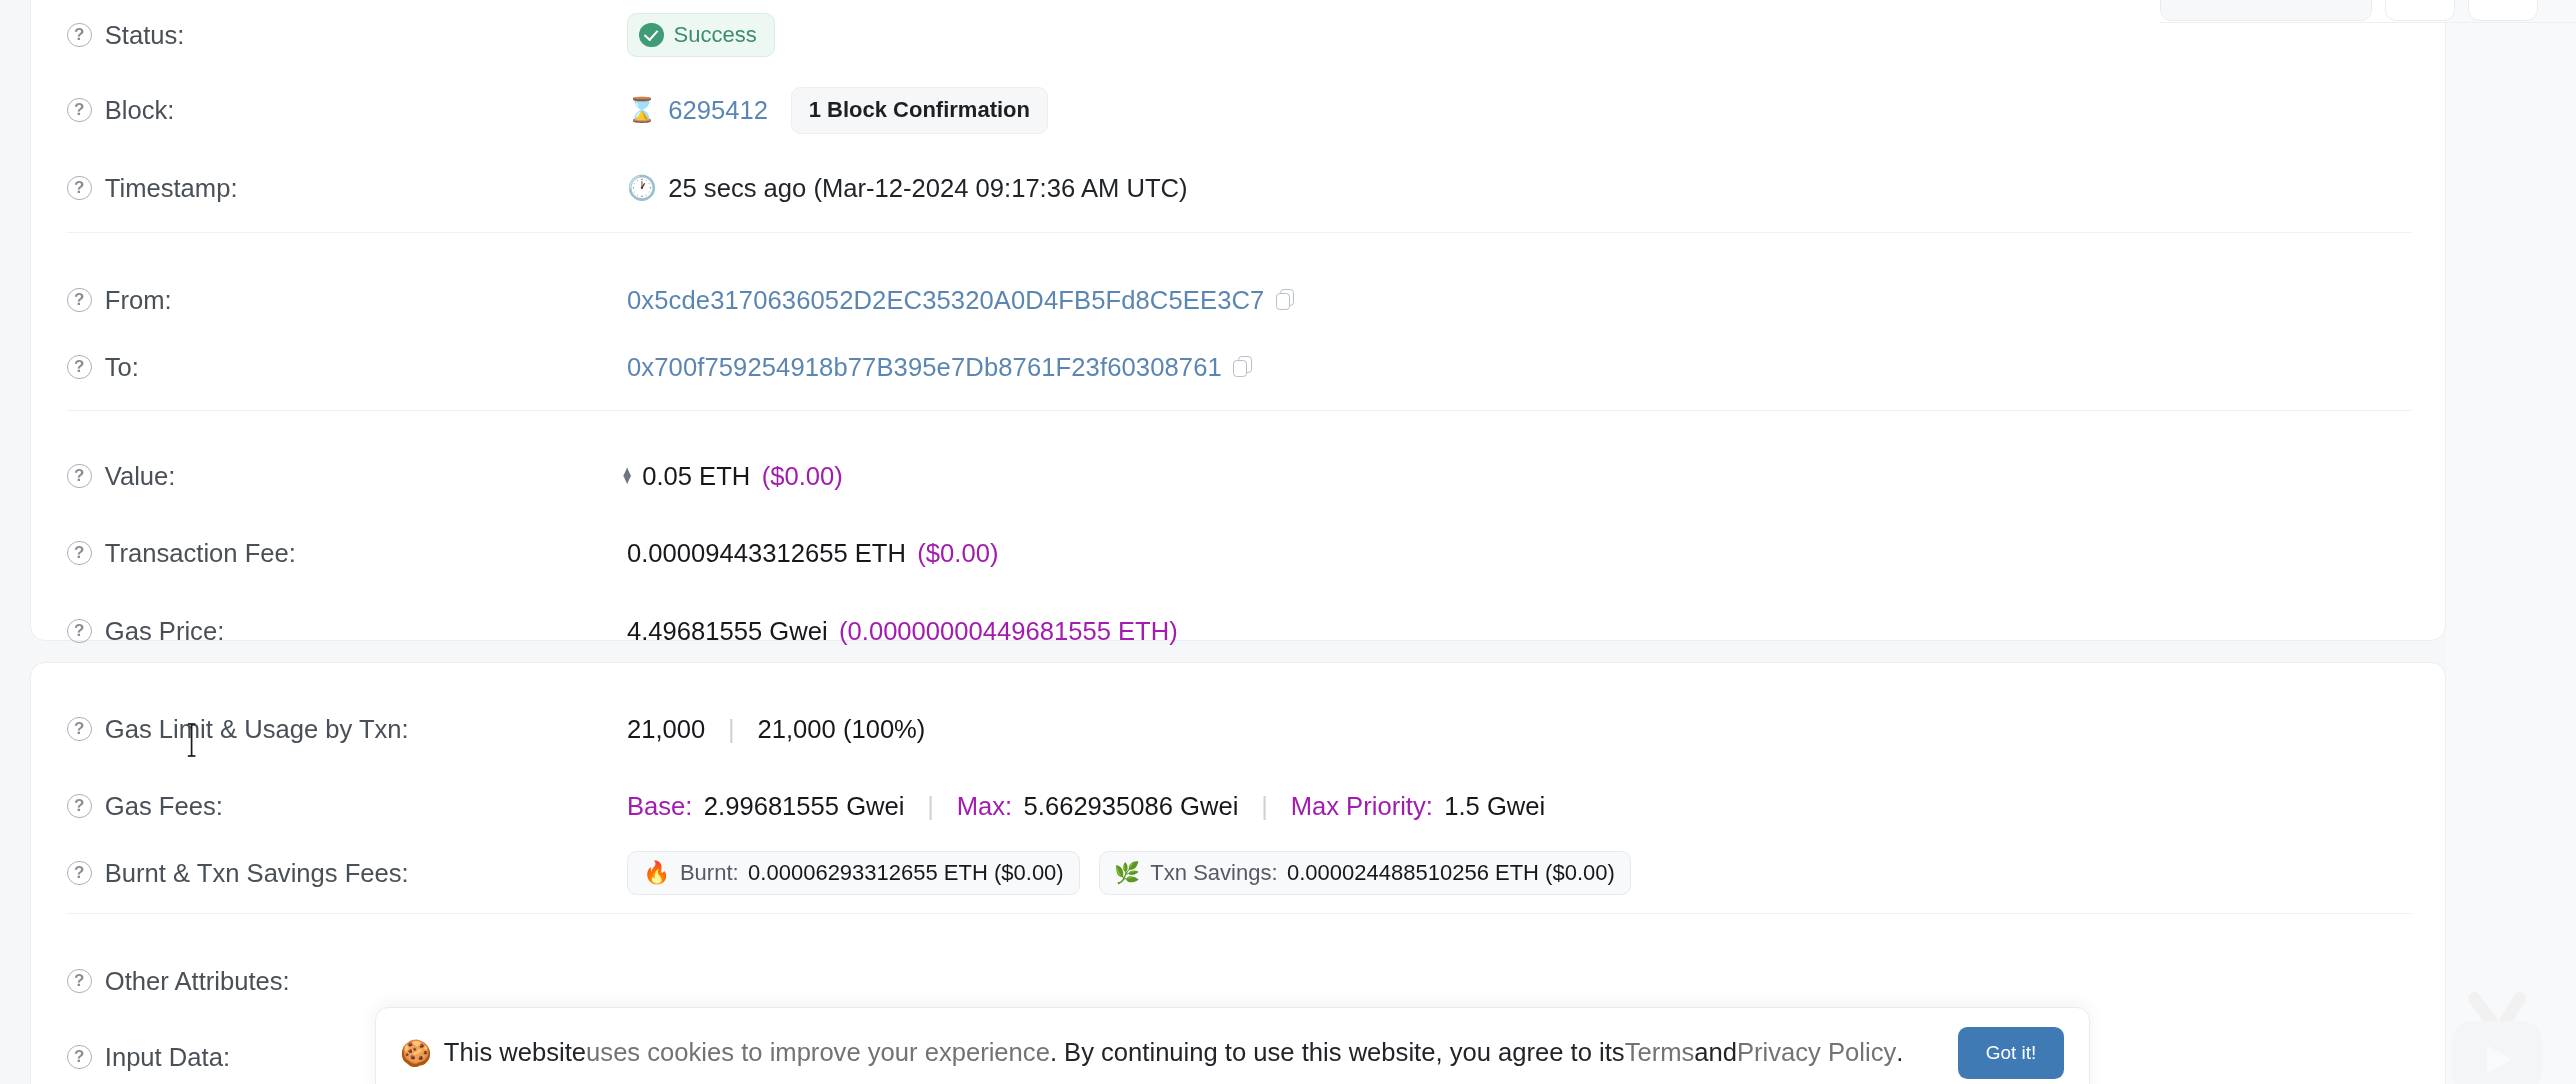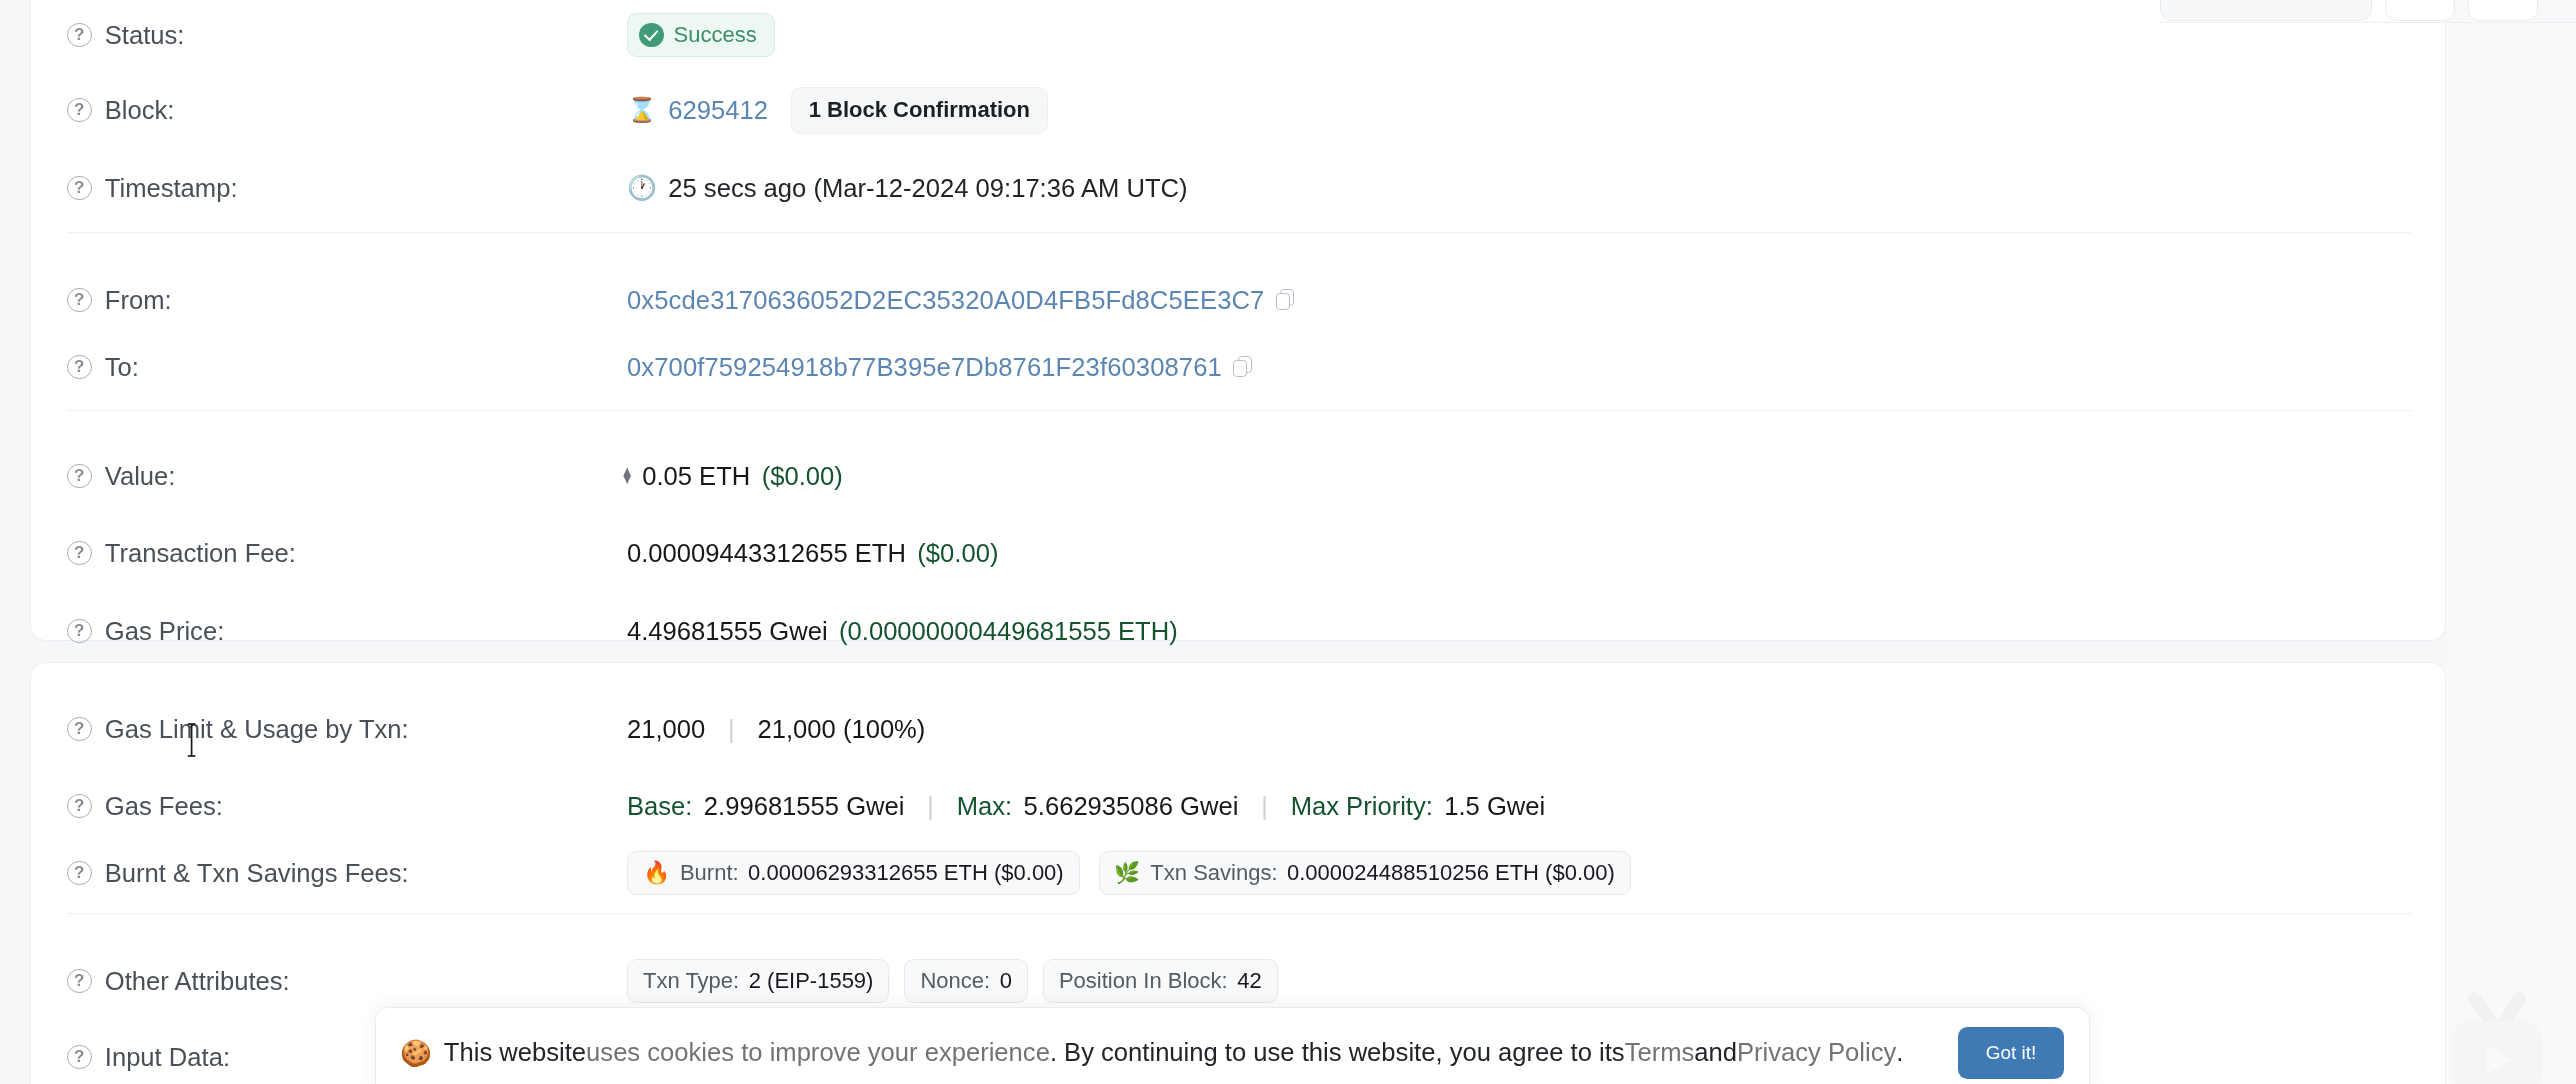--- a/index.html
+++ b/index.html
@@ -170,21 +170,21 @@
   }
 
   
   .link {
     color: #4a7aab;
     text-decoration: none;
     cursor: pointer;
   }
   .addr { color: #5b86b4; letter-spacing: 0.1px; }
   .blocknum { color: #5b86b4; font-size: 25.6px; }
-  .muted { color: #14532d; }
+  .muted { color: #a21caf; }
   .dark  { color: #16181b; font-weight: 400; }
   .sep   { color: #ced2d7; padding: 0 11.4px; }
 
   
   .copy-icon { width: 21px; height: 23px; position: relative; display:inline-block; flex:0 0 21px; }
   .copy-icon i, .copy-icon u {
     position: absolute;
     box-sizing: border-box;
     border: 1.9px solid #b9bfc6;
     border-radius: 3.8px;
@@ -432,34 +432,20 @@
       </div>
     </div>
 
     <div class="divider" style="top:250px;"></div>
 
     <div class="row" style="top:284px;">
       <div class="label">
         <span class="help">?</span>
         <span>Other Attributes:</span>
       </div>
-      <div class="value" style="gap:15px;">
-        <span class="badge">
-          <span>Txn Type:</span>
-          <b>2 (EIP-1559)</b>
-        </span>
-        <span class="badge">
-          <span>Nonce:</span>
-          <b>0</b>
-        </span>
-        <span class="badge">
-          <span>Position In Block:</span>
-          <b>42</b>
-        </span>
-      </div>
     </div>
 
     <div class="row" style="top:360px;">
       <div class="label">
         <span class="help">?</span>
         <span>Input Data:</span>
       </div>
       <div class="value"></div>
     </div>
 

